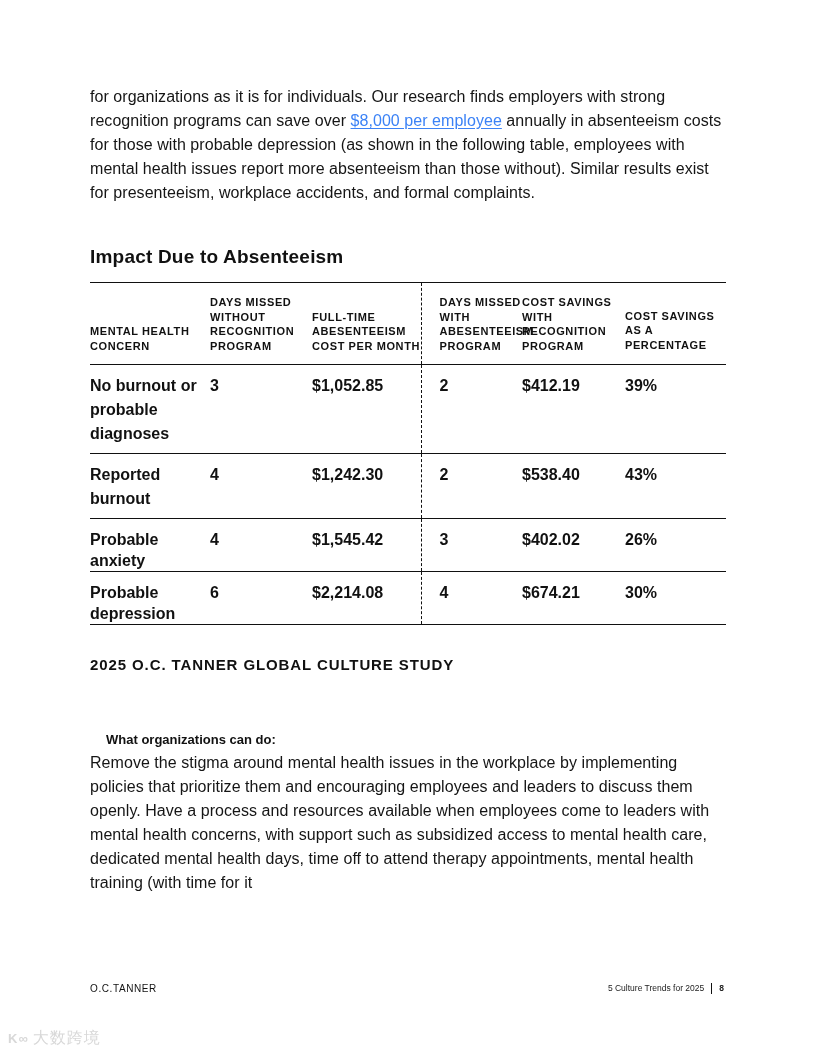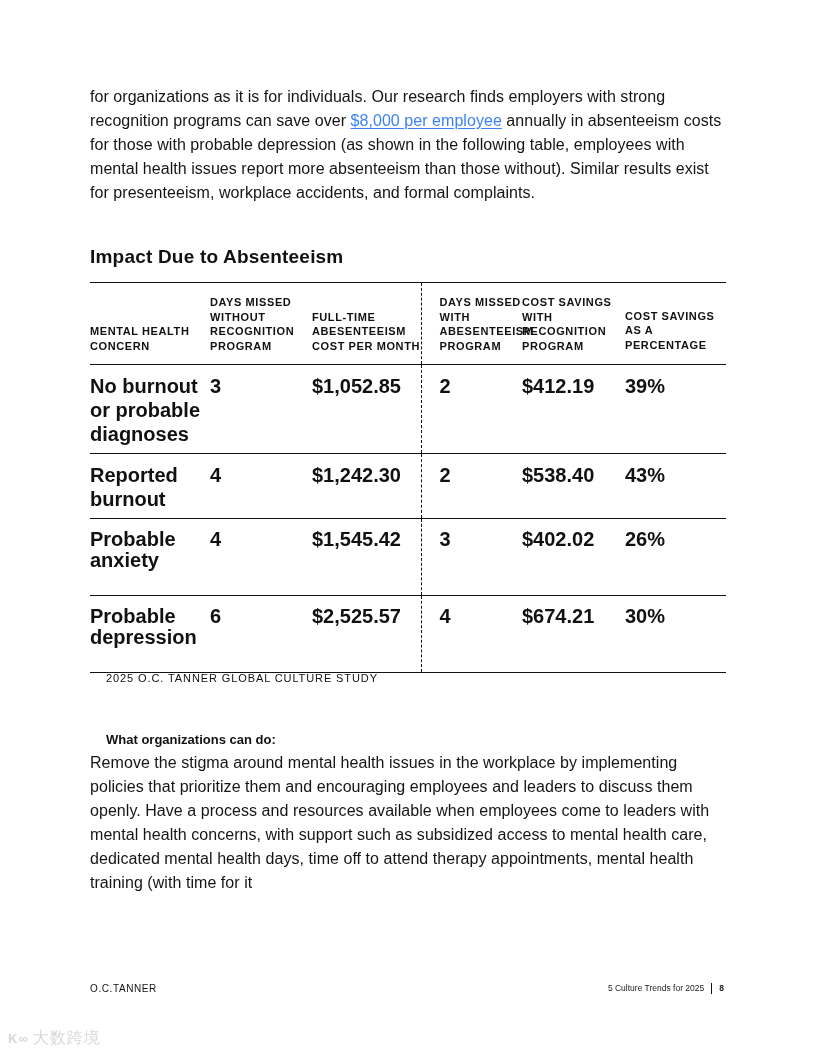--- a/index.html
+++ b/index.html
@@ -69,43 +69,43 @@
       letter-spacing: 0.6px;
       line-height: 14.8px;
       height: 82px;
       vertical-align: bottom;
       padding-bottom: 10px;
       box-sizing: border-box;
     }
     thead th.last { vertical-align: bottom; padding-bottom: 11px; }
     tbody tr { border-bottom: 1.5px solid #111; }
     tbody td {
-      font-size: 20px;
+      font-size: 16px;
       font-weight: bold;
       line-height: 24px;
       padding-top: 9px;
       padding-bottom: 7px;
     }
-    tbody tr.row-tight td { line-height: 21px; padding-top: 10px; padding-bottom: 24px; }
+    tbody tr.row-tight td { line-height: 21px; padding-top: 10px; padding-bottom: 0; }
     .col-concern { width: 120px; }
     .col-days-without { width: 102px; }
     .col-cost { width: 109px; }
     .col-days-with { width: 101px; }
     .col-savings { width: 103px; }
     .col-pct { width: 101px; }
     .divider-cell { border-left: 1.5px dashed #111; }
     td.divider-cell, th.divider-cell { padding-left: 18px; }
     .source {
       position: absolute;
       top: 571px;
       left: 0;
-      font-size: 11px;
-      font-weight: normal;
+      font-size: 15px;
+      font-weight: bold;
       letter-spacing: 0.9px;
-      margin: 16px;
+      margin: 0;
     }
     .subhead {
       position: absolute;
       top: 631px;
       left: 0;
       font-size: 13px;
       font-weight: bold;
       margin: 16px;
     }
     .body-text.second {
@@ -212,21 +212,21 @@
           <td>Probable anxiety</td>
           <td>4</td>
           <td>$1,545.42</td>
           <td class="divider-cell">3</td>
           <td>$402.02</td>
           <td>26%</td>
         </tr>
         <tr class="row-tight">
           <td>Probable depression</td>
           <td>6</td>
-          <td>$2,525.57</td>
+          <td>$2,214.08</td>
           <td class="divider-cell">4</td>
           <td>$674.21</td>
           <td>30%</td>
         </tr>
       </tbody>
     </table>
   </div>
 
   <p class="source">2025 O.C. TANNER GLOBAL CULTURE STUDY</p>
 

